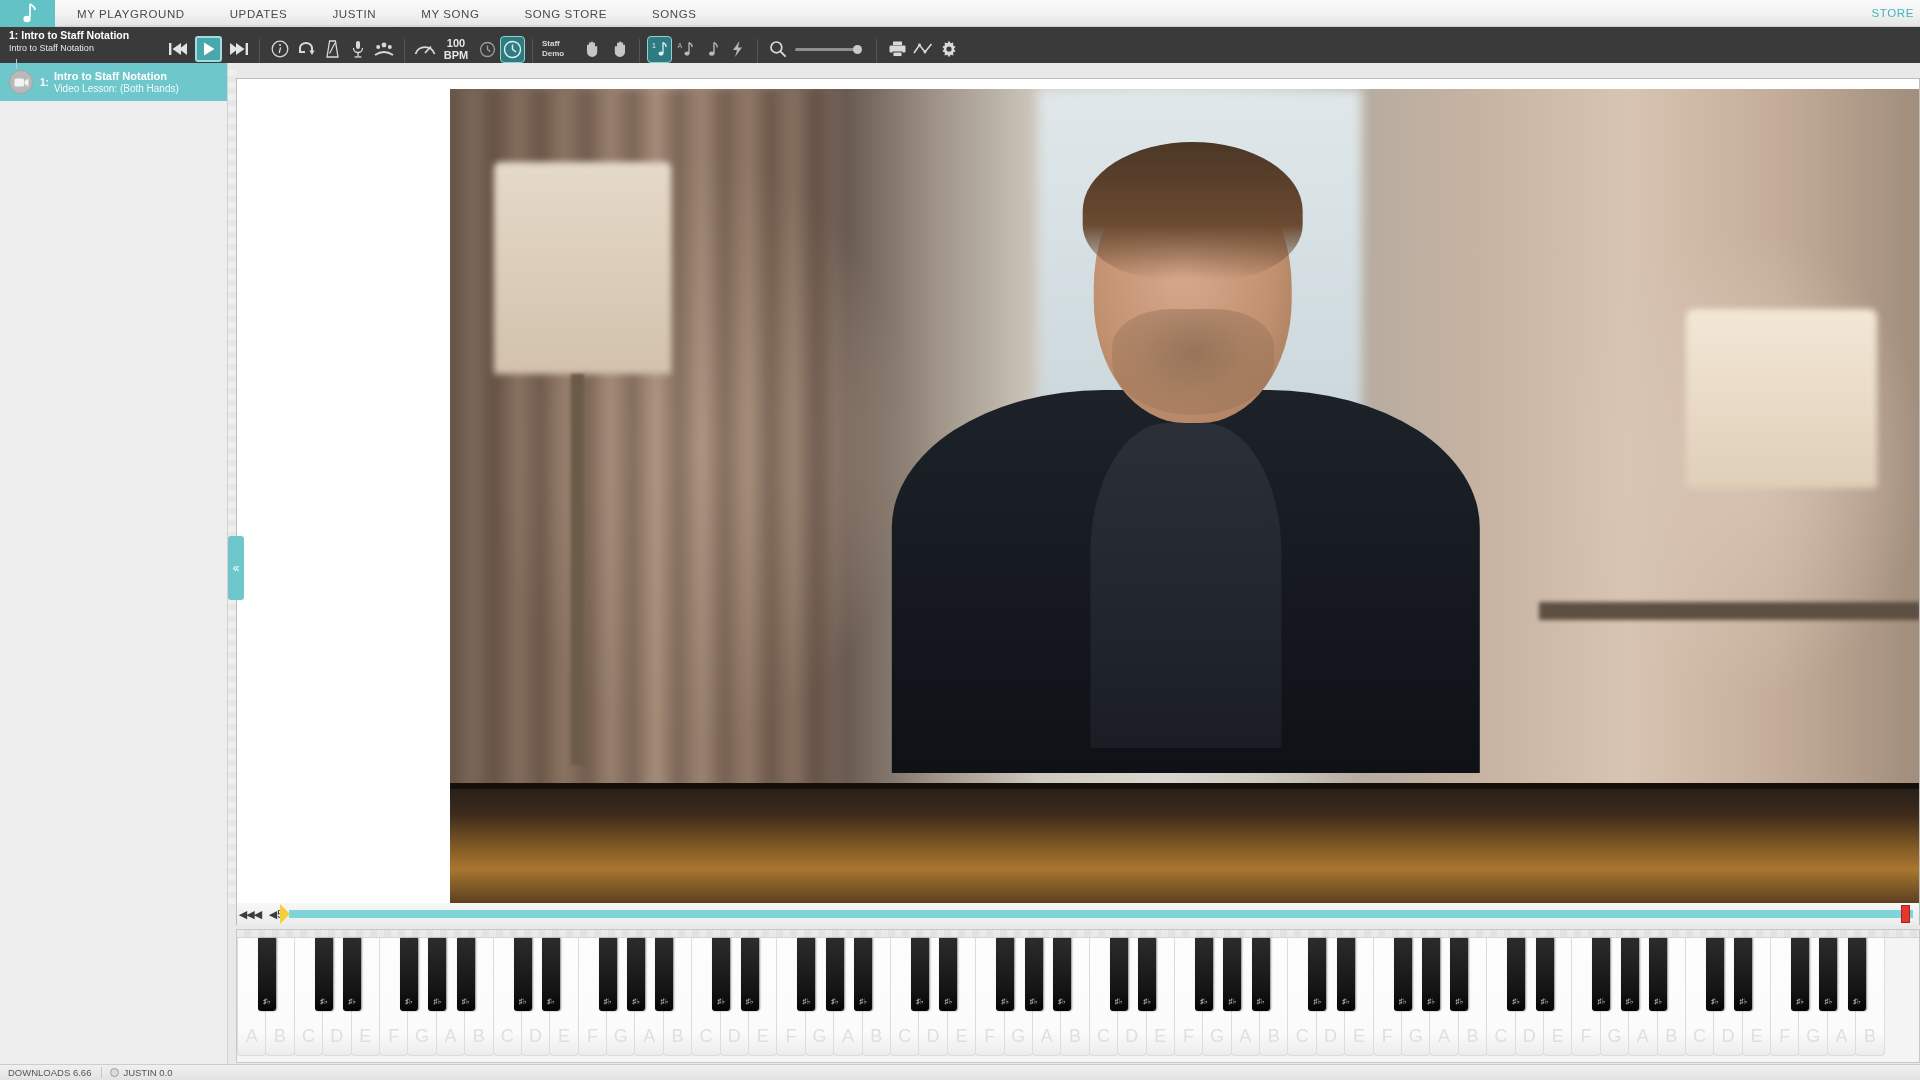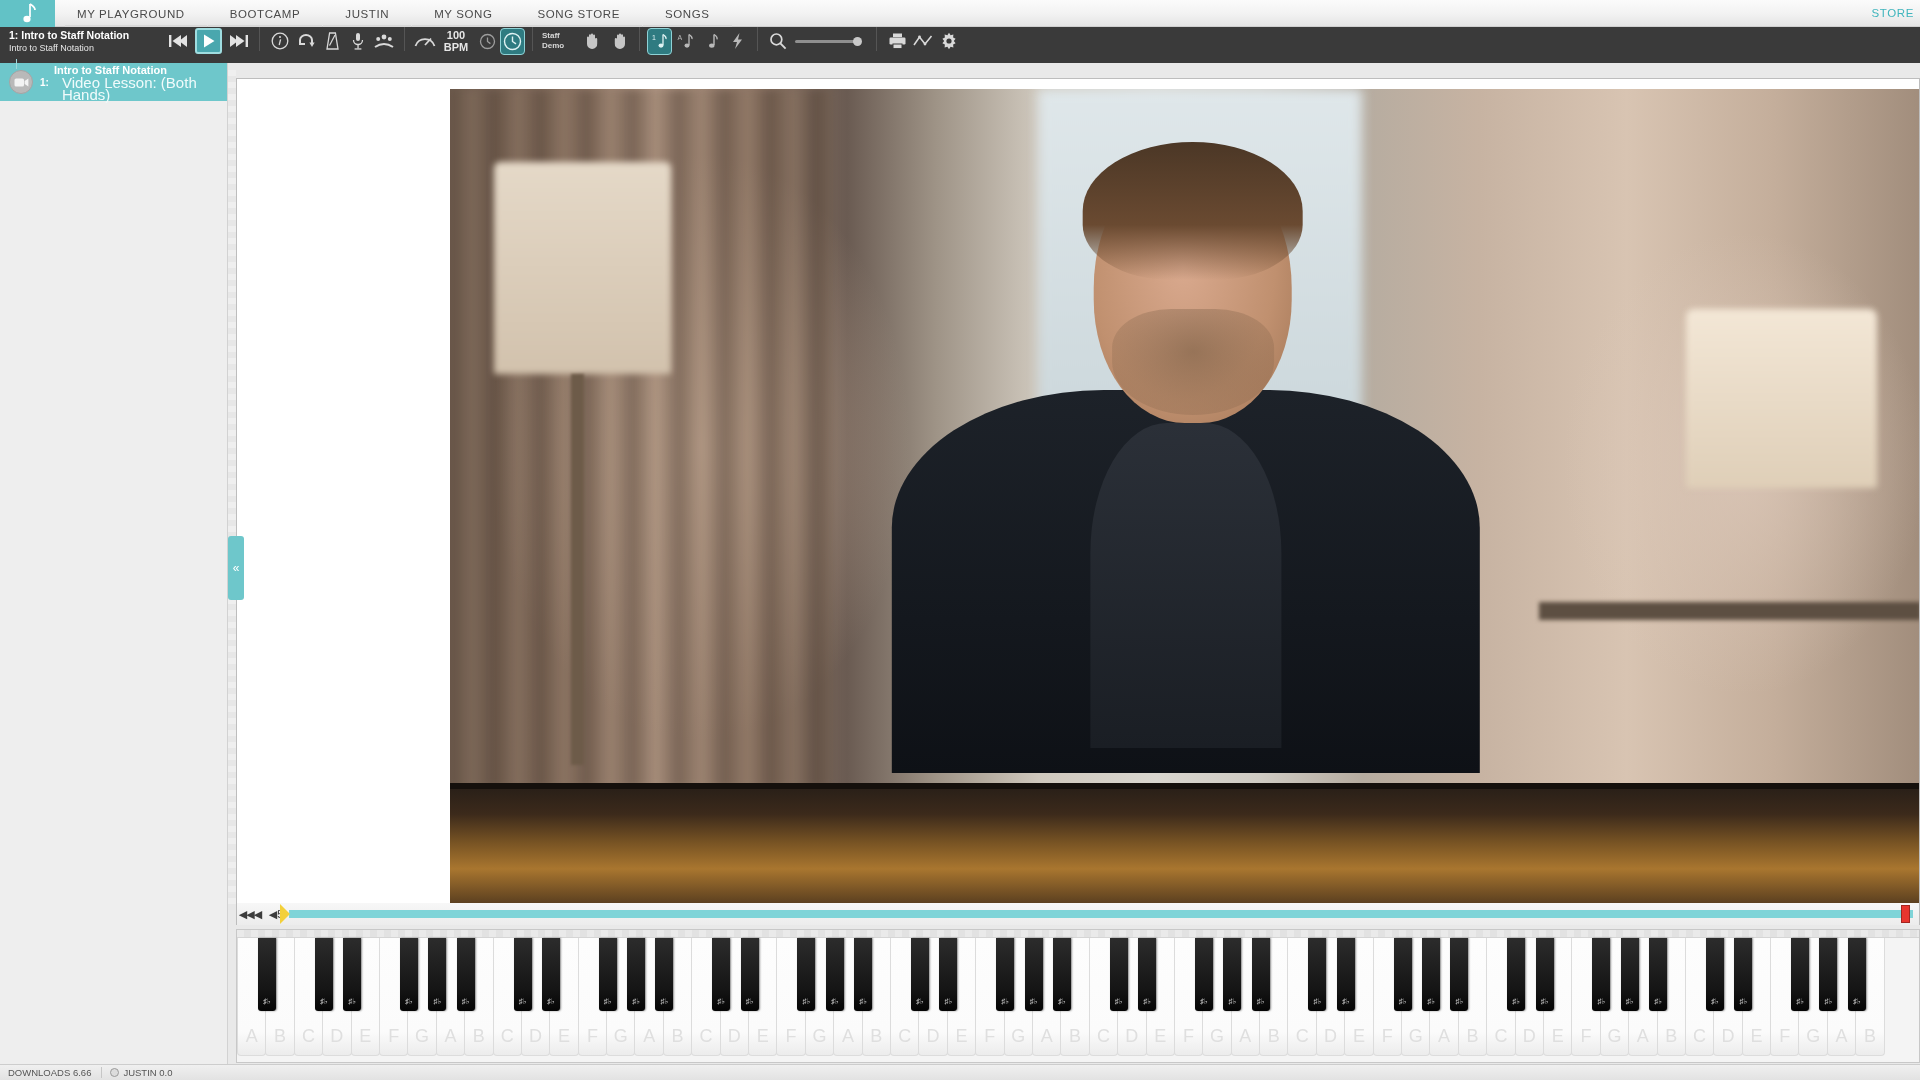--- a/index.html
+++ b/index.html
@@ -43,21 +43,21 @@
   #user-name {
     display: flex; align-items: center; padding: 0 6px 0 0;
     color: #3fb5bd; font-size: 11.5px; letter-spacing: 0.6px;
   }
 
   
   #toolbar {
     position: absolute; left: 0; top: 27px;
     width: 1920px; height: 36px;
     background: #3a3a3a;
-    display: flex; align-items: flex-start;
+    display: flex; align-items: flex-end;
   }
   #lesson-title-block {
     width: 165px; height: 36px; flex: none;
     background: #3a3a3a;
     color: #fff;
     padding: 2px 0 0 9px;
   }
   #lesson-title-block .t1 { font-size: 10.5px; font-weight: bold; line-height: 13px; }
   #lesson-title-block .t2 { font-size: 9px; line-height: 12px; color: #e8e8e8; }
 
@@ -112,21 +112,21 @@
     background:#9fd9dc;
   }
   #video-badge {
     width: 24px; height: 24px; border-radius: 50%;
     background: #b9b9b9; border: 1px solid #a4a4a4;
     display:flex; align-items:center; justify-content:center;
     flex:none; margin-left: 5px;
   }
   #lesson-num { color:#ffffff; font-size: 10px; font-weight:bold; margin: 0 5px 0 7px; }
   #lesson-text .l1 { color:#ffffff; font-size: 11px; font-weight: bold; line-height: 13px; }
-  #lesson-text .l2 { color:#f0fbfb; font-size: 15px; line-height: 12px; margin-left: 8px; }
+  #lesson-text .l2 { color:#f0fbfb; font-size: 10px; line-height: 12px; }
 
   
   #main-area {
     position: absolute; left: 236px; top: 78px;
     width: 1684px; height: 832px;
     background: #ffffff;
     border: 1px solid #bdbdbd;
     overflow: hidden;
   }
   #score-blank { position:absolute; left:0; top:0; width:213px; height:824px; background:#fff; }
@@ -319,21 +319,21 @@
       <path d="M11 1 C11 1 11 12 11 14" stroke="#ffffff" stroke-width="1.7" fill="none"></path>
       <path d="M11 1 C14 3 16 4 16 7" stroke="#ffffff" stroke-width="1.7" fill="none"></path>
       <ellipse cx="8" cy="16" rx="3.6" ry="3.2" fill="#ffffff"></ellipse>
     </svg>
   </div>
   <div class="nav-tabs">
     <div class="nav-tab">
         <span>MY PLAYGROUND</span>
       </div>
     <div class="nav-tab">
-        <span>BOOTCAMP</span>
+        <span>UPDATES</span>
       </div>
     <div class="nav-tab">
         <span>JUSTIN</span>
       </div>
     <div class="nav-tab">
         <span>MY SONG</span>
       </div>
     <div class="nav-tab">
         <span>SONG STORE</span>
       </div>

